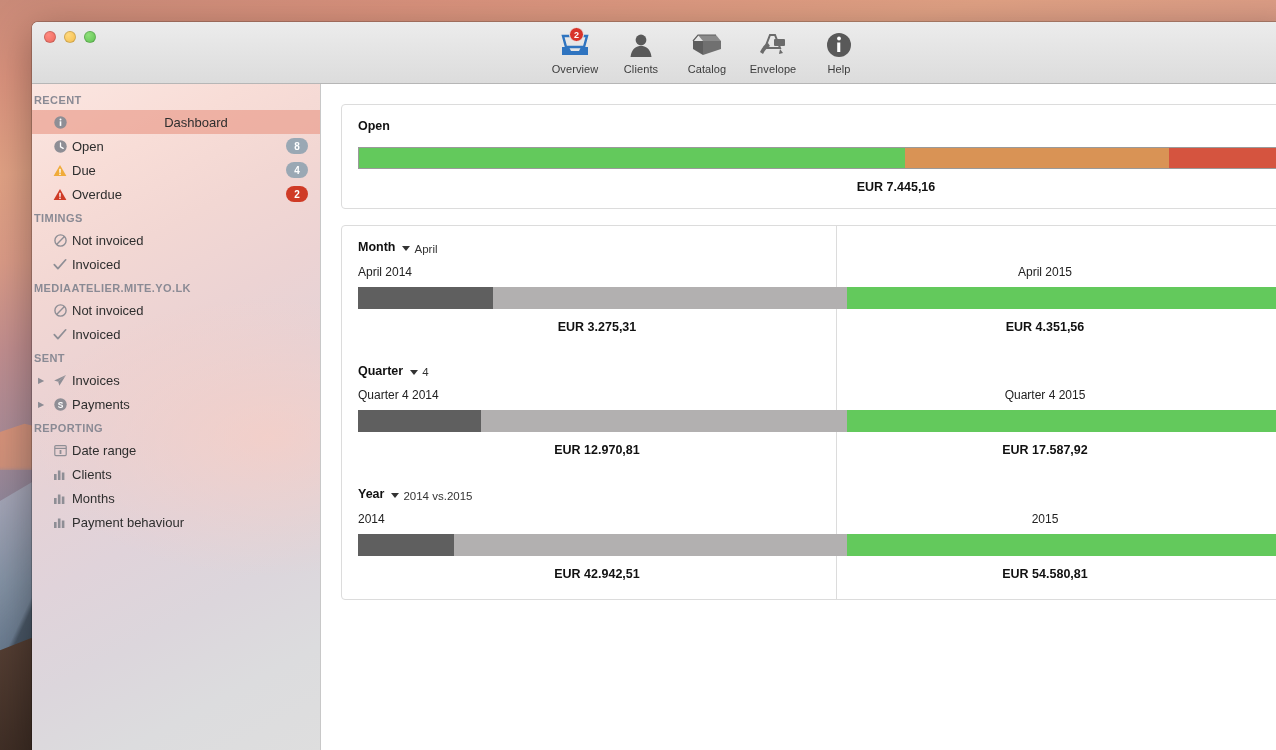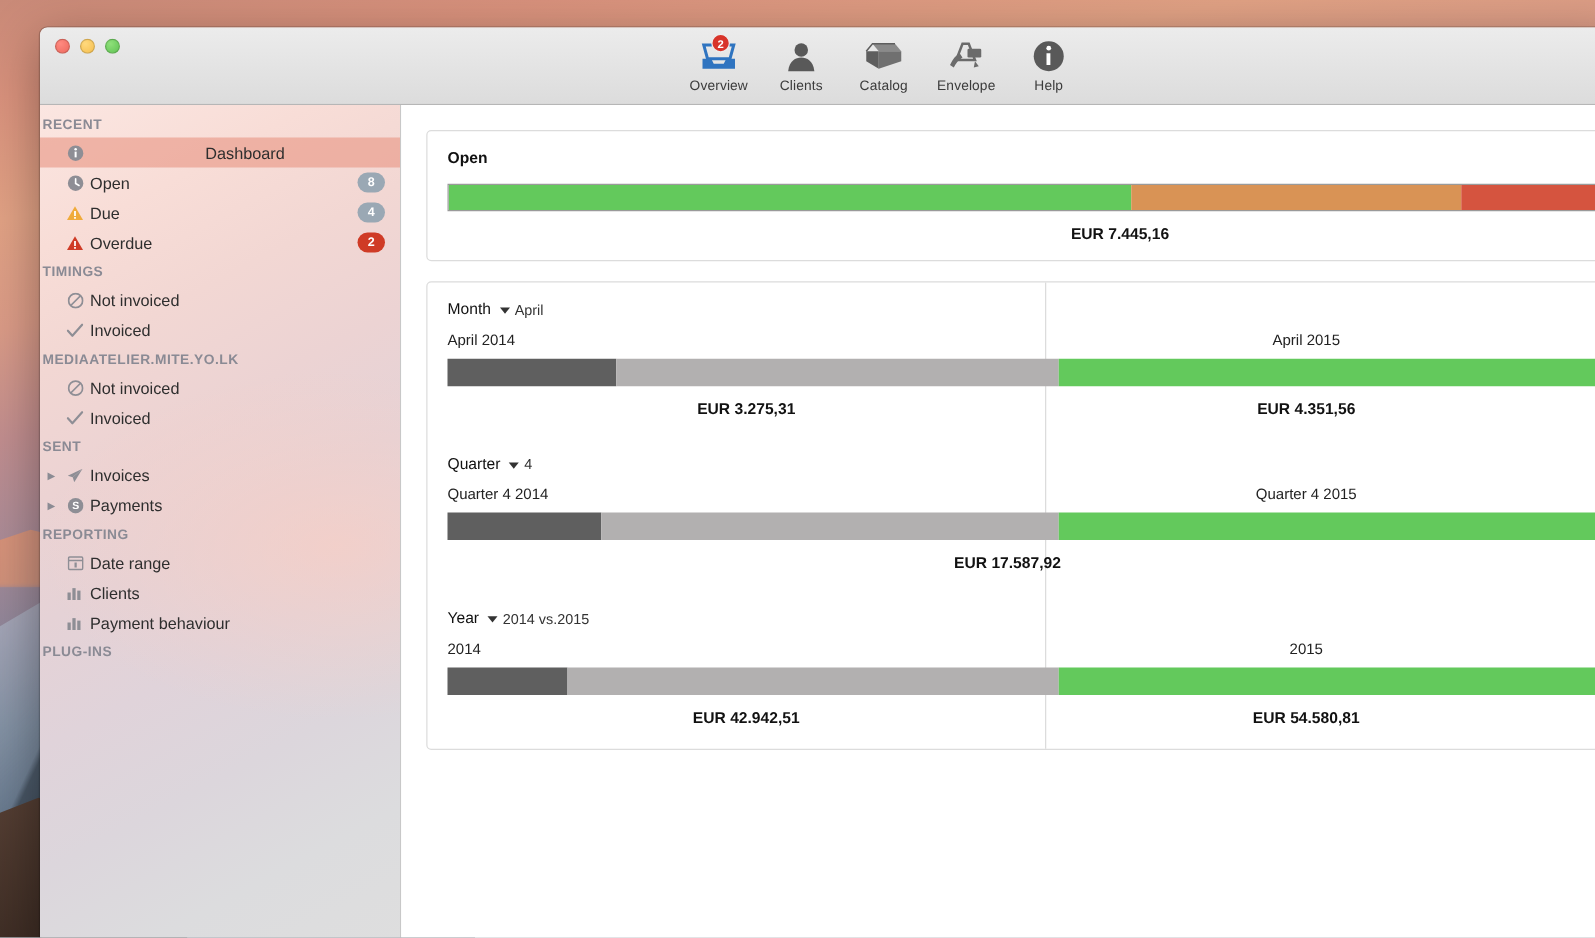--- a/index.html
+++ b/index.html
@@ -281,21 +281,21 @@
     width: 1px;
     background: #dcdcdc;
   }
   .cmp-row { position: relative; padding: 14px 16px 16px 16px; }
   .cmp-head {
     display: flex;
     align-items: baseline;
     gap: 7px;
     margin-bottom: 10px;
   }
-  .cmp-head-title { font-size: 12.5px; font-weight: normal; color: #111; }
+  .cmp-head-title { font-size: 12.5px; font-weight: bold; color: #111; }
   .cmp-head-sel {
     display: flex;
     align-items: center;
     gap: 4px;
     font-size: 11.5px;
     color: #333;
   }
   .caret-down {
     width: 0; height: 0;
     border-left: 4px solid transparent;
@@ -570,23 +570,35 @@
             <span class="sb-disc"></span>
             <span class="sb-ico">
               <span style="display: inline-flex; align-items: center; justify-content: center;">
                 <svg width="14" height="13" viewBox="0 0 14 13">
                   <rect x="1" y="6" width="2.6" height="6" fill="#8e8e95"></rect>
                   <rect x="4.9" y="2.5" width="2.6" height="9.5" fill="#8e8e95"></rect>
                   <rect x="8.8" y="4.5" width="2.6" height="7.5" fill="#8e8e95"></rect>
                 </svg>
               </span>
             </span>
+            <span class="sb-label">Months</span>
+          </div>
+          <div class="sb-item">
+            <span class="sb-disc"></span>
+            <span class="sb-ico">
+              <span style="display: inline-flex; align-items: center; justify-content: center;">
+                <svg width="14" height="13" viewBox="0 0 14 13">
+                  <rect x="1" y="6" width="2.6" height="6" fill="#8e8e95"></rect>
+                  <rect x="4.9" y="2.5" width="2.6" height="9.5" fill="#8e8e95"></rect>
+                  <rect x="8.8" y="4.5" width="2.6" height="7.5" fill="#8e8e95"></rect>
+                </svg>
+              </span>
+            </span>
             <span class="sb-label">Payment behaviour</span>
           </div>
-          <div class="sb-group">PLUG-INS</div>
         </div>
 
       <div id="content">
 
         <div class="card">
           <div class="card-pad">
             <div class="card-title">Open</div>
             <div class="stacked-bar" id="open-bar">
                 <div class="seg" style="width: 50.8%; background: rgb(99, 201, 92);"></div>
                 <div class="seg" style="width: 24.6%; background: rgb(217, 147, 85);"></div>
@@ -632,20 +644,21 @@
                 <div class="cmp-labels">
                   <div class="cmp-label-l">Quarter 4 2014</div>
                   <div class="cmp-label-r">Quarter 4 2015</div>
                 </div>
                 <div class="cmp-bar">
                   <div class="seg" style="width: 11.4%; background: rgb(95, 95, 95);"></div>
                   <div class="seg" style="width: 34%; background: rgb(178, 176, 176);"></div>
                   <div class="seg" style="width: 54.6%; background: rgb(99, 201, 92);"></div>
                 </div>
                 <div class="cmp-amounts">
+                  <div class="cmp-amt-l">EUR 12.970,81</div>
                   <div class="cmp-amt-r">EUR 17.587,92</div>
                 </div>
               </div>
               <div class="cmp-row">
                 <div class="cmp-head">
                   <span class="cmp-head-title">Year</span>
                   <span class="cmp-head-sel">
                     <span class="caret-down"></span>
                     <span>2014 vs.2015</span>
                   </span>

